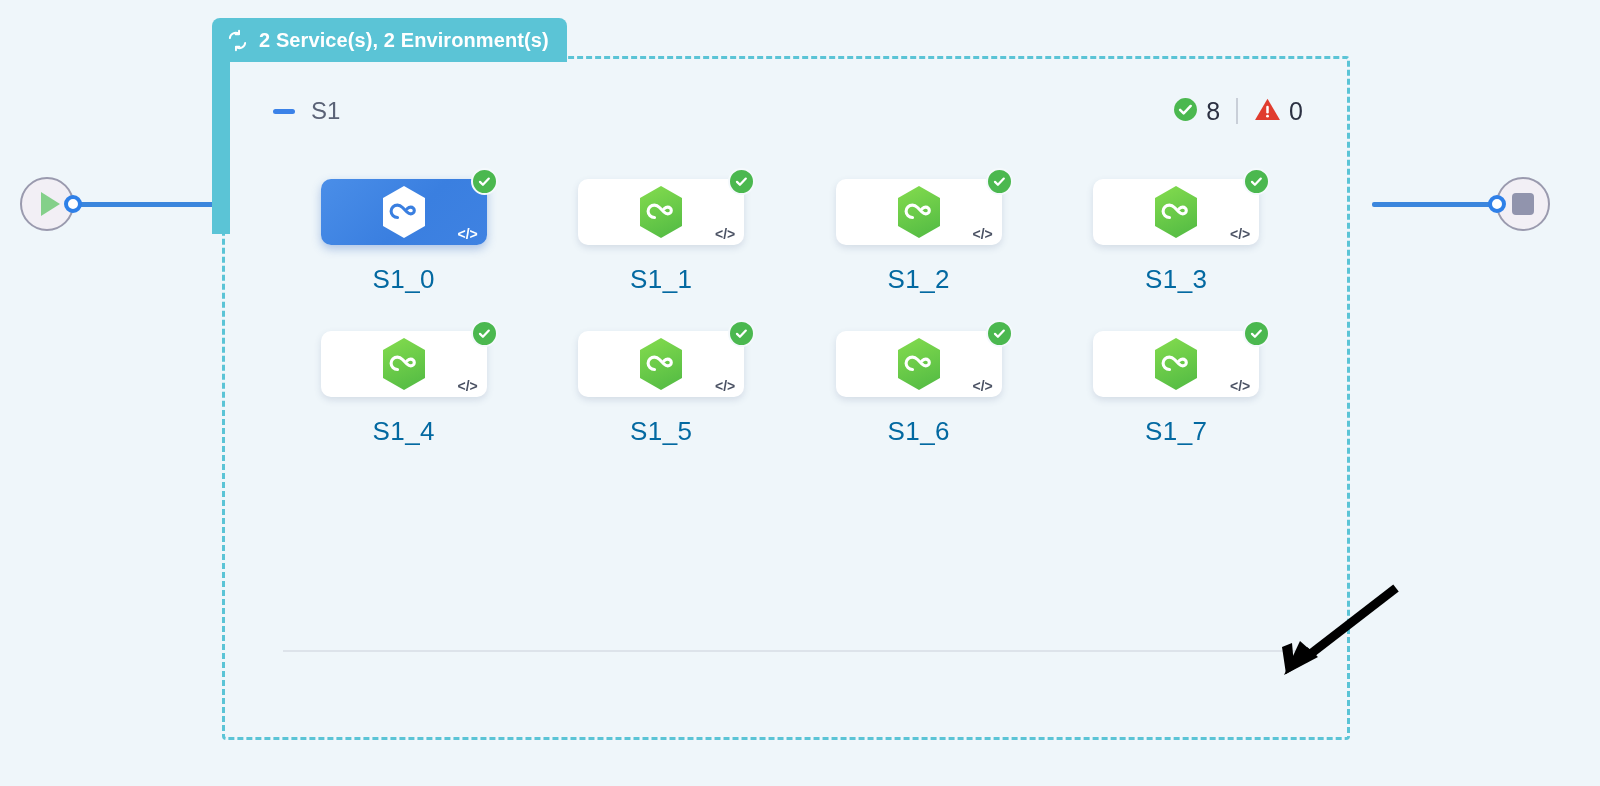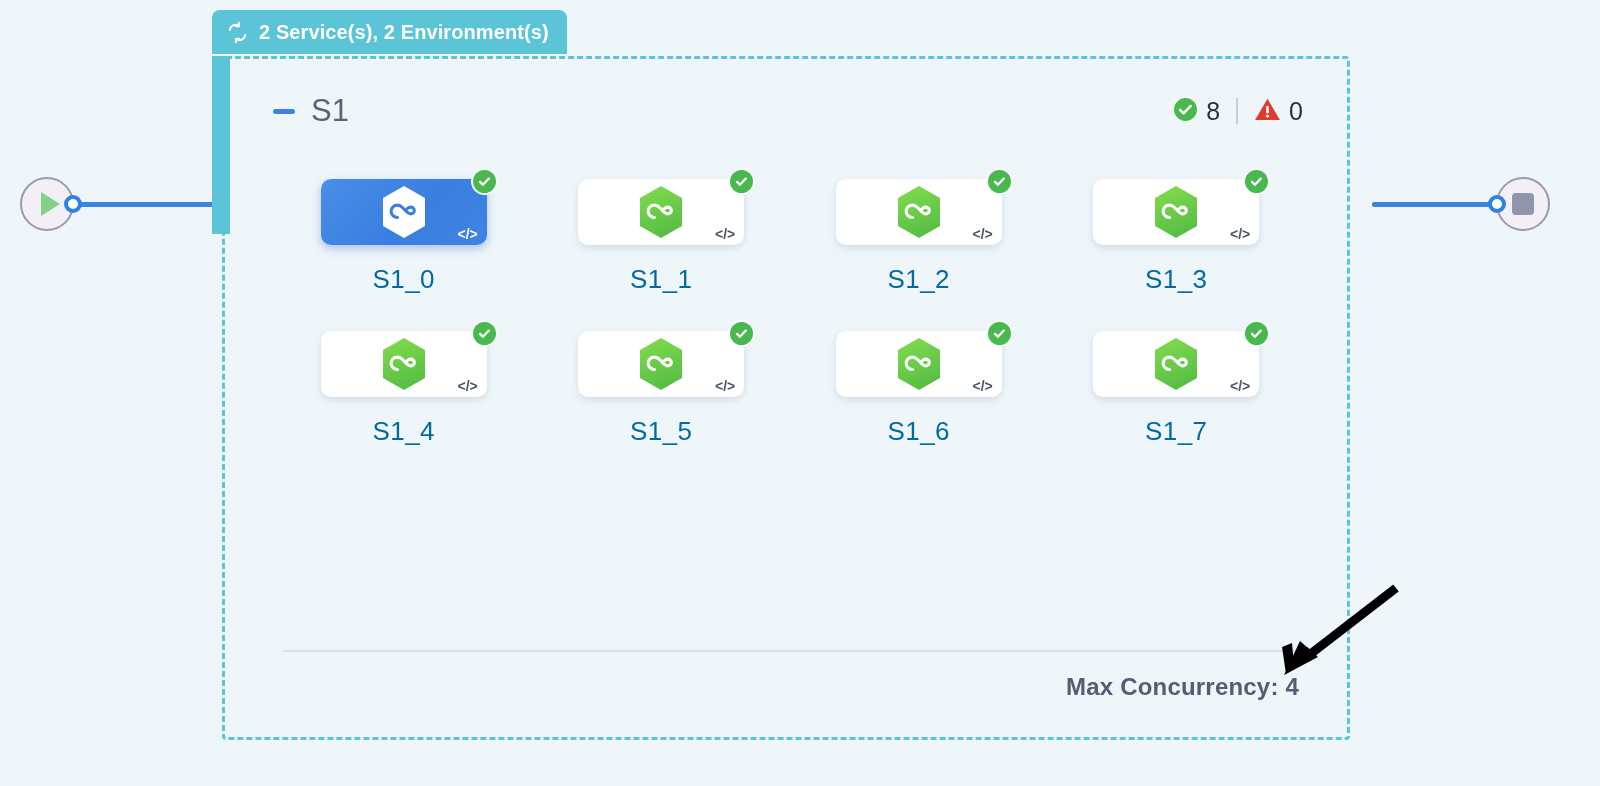--- a/index.html
+++ b/index.html
@@ -70,21 +70,21 @@
     border: 4px solid #2f80e8;
     top: 195px;
   }
   .port-start { left: 64px; }
   .port-end   { left: 1488px; }
 
   
   .group-badge {
     position: absolute;
     left: 212px;
-    top: 10px;
+    top: 18px;
     height: 44px;
     padding: 0 18px 0 14px;
     background: #5bc4d6;
     border-radius: 8px 8px 0 0;
     display: flex;
     align-items: center;
     gap: 10px;
     color: #ffffff;
     font-size: 20px;
     font-weight: 700;
@@ -127,21 +127,21 @@
     align-items: center;
   }
   .collapse-icon {
     width: 22px;
     height: 5px;
     border-radius: 3px;
     background: #3b82e8;
     margin-right: 16px;
   }
   .group-title {
-    font-size: 31px;
+    font-size: 24px;
     color: #5a6276;
     font-weight: 400;
   }
   .status-group {
     margin-left: auto;
     display: flex;
     align-items: center;
     gap: 12px;
   }
   .status-item {
@@ -542,21 +542,20 @@
               </svg>
             </div>
           </div>
           <div class="node-label">S1_7</div>
         </div>
       </div>
 
     </div>
 
     <div class="footer-divider"></div>
-    <div class="footer-text">Max Concurrency: 4</div>
   </div>
 
   <svg class="annotation-arrow" viewBox="0 0 140 110">
     <line x1="126" y1="13" x2="34" y2="84" stroke="#000000" stroke-width="9" stroke-linecap="butt"></line>
     <polygon points="16,99 47,80 37,72 24,90 22,68 12,72" fill="#000000"></polygon>
     <polygon points="14,100 48,82 30,66" fill="#000000"></polygon>
   </svg>
 
 </div>
 

